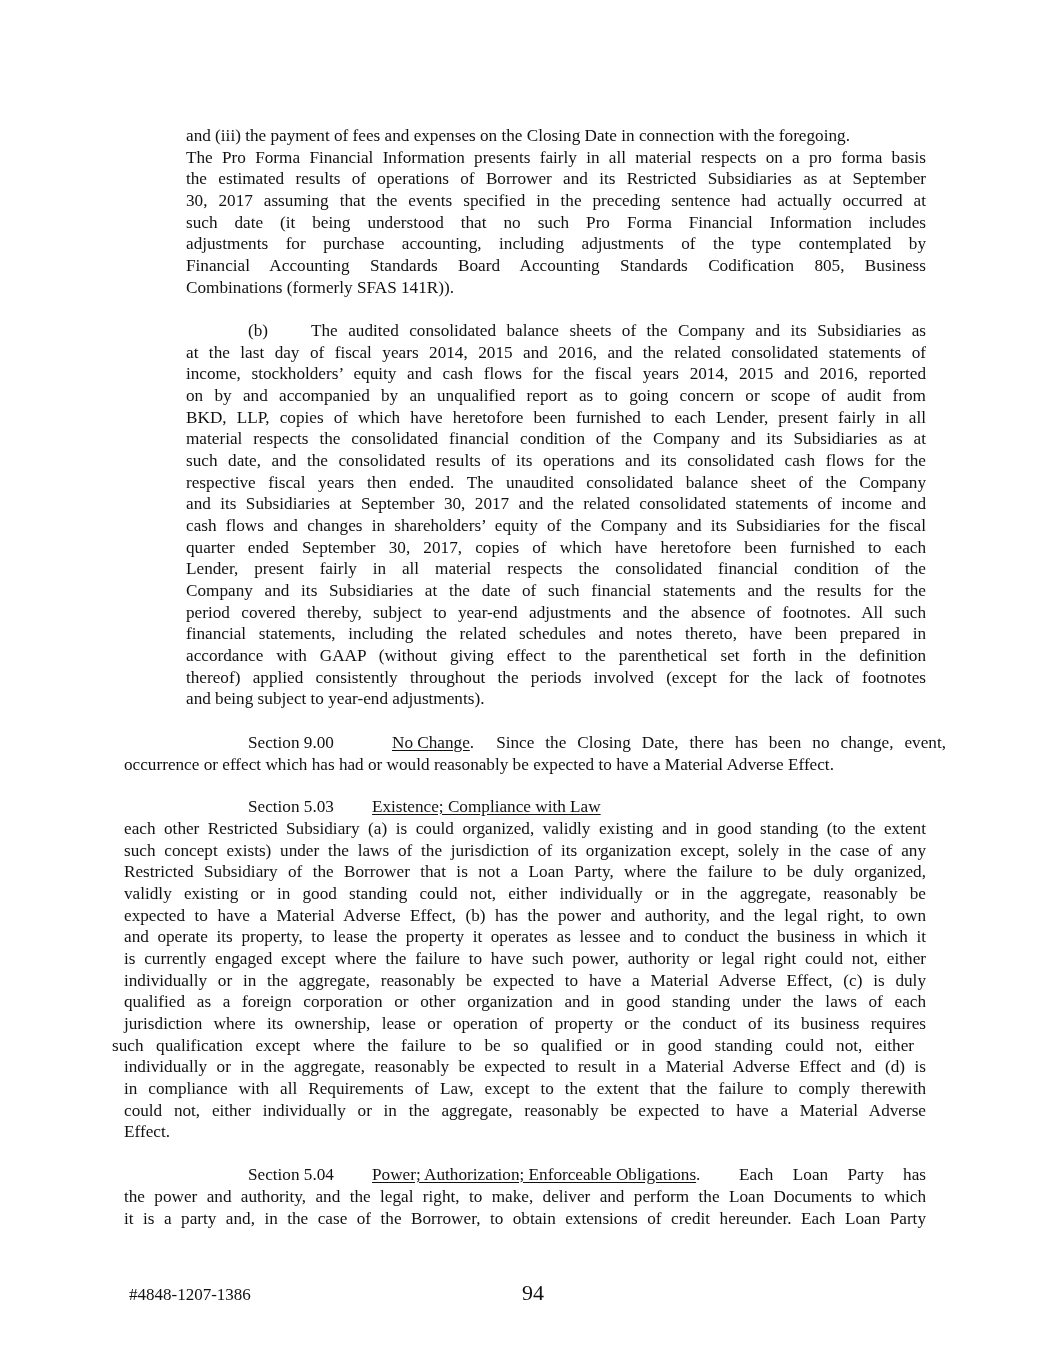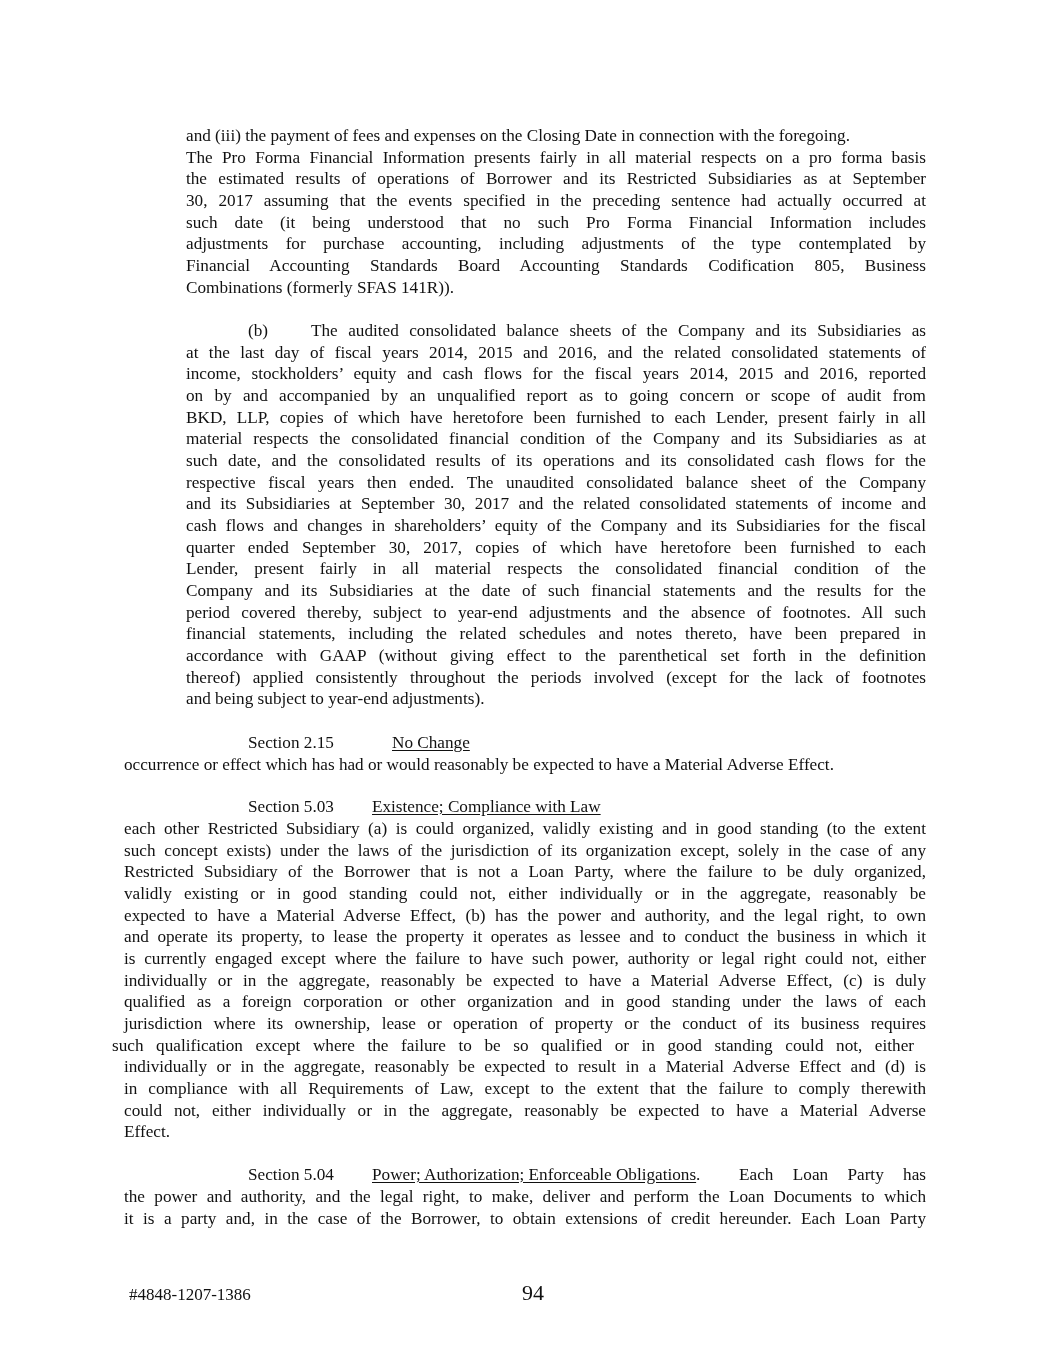--- a/index.html
+++ b/index.html
@@ -44,23 +44,24 @@
     <div class="line just" style="left:186px;top:558px;width:740px;">Lender, present fairly in all material respects the consolidated financial condition of the</div>
     <div class="line just" style="left:186px;top:580px;width:740px;">Company and its Subsidiaries at the date of such financial statements and the results for the</div>
     <div class="line just" style="left:186px;top:602px;width:740px;">period covered thereby, subject to year-end adjustments and the absence of footnotes.  All such</div>
     <div class="line just" style="left:186px;top:623px;width:740px;">financial statements, including the related schedules and notes thereto, have been prepared in</div>
     <div class="line just" style="left:186px;top:645px;width:740px;">accordance with GAAP (without giving effect to the parenthetical set forth in the definition</div>
     <div class="line just" style="left:186px;top:667px;width:740px;">thereof) applied consistently throughout the periods involved (except for the lack of footnotes</div>
     <div class="line" style="left:186px;top:688px;">and being subject to year-end adjustments).</div>
   </div>
 
   <div>
-    <div class="line" style="left:248px;top:732px;">Section 2.15</div>
+    <div class="line" style="left:248px;top:732px;">Section 9.00</div>
     <div class="line" style="left:372px;top:732px;width:554px;display:flex;justify-content:flex-start;margin-left:20px;">
       <span class="u">No Change</span>
+        <span class="just" style="flex:1;text-align:justify;text-align-last:justify;white-space:pre;">.  Since the Closing Date, there has been no change, event,</span>
     </div>
     <div class="line" style="left:124px;top:754px;">occurrence or effect which has had or would reasonably be expected to have a Material Adverse Effect.</div>
   </div>
 
   <div>
     <div class="line" style="left:248px;top:796px;">Section 5.03</div>
     <div class="line" style="left:372px;top:796px;width:554px;display:flex;">
       <span class="u">Existence; Compliance with Law</span>
     </div>
     <div class="line just" style="left:124px;top:818px;width:802px;">each other Restricted Subsidiary (a) is could organized, validly existing and in good standing (to the extent</div>

